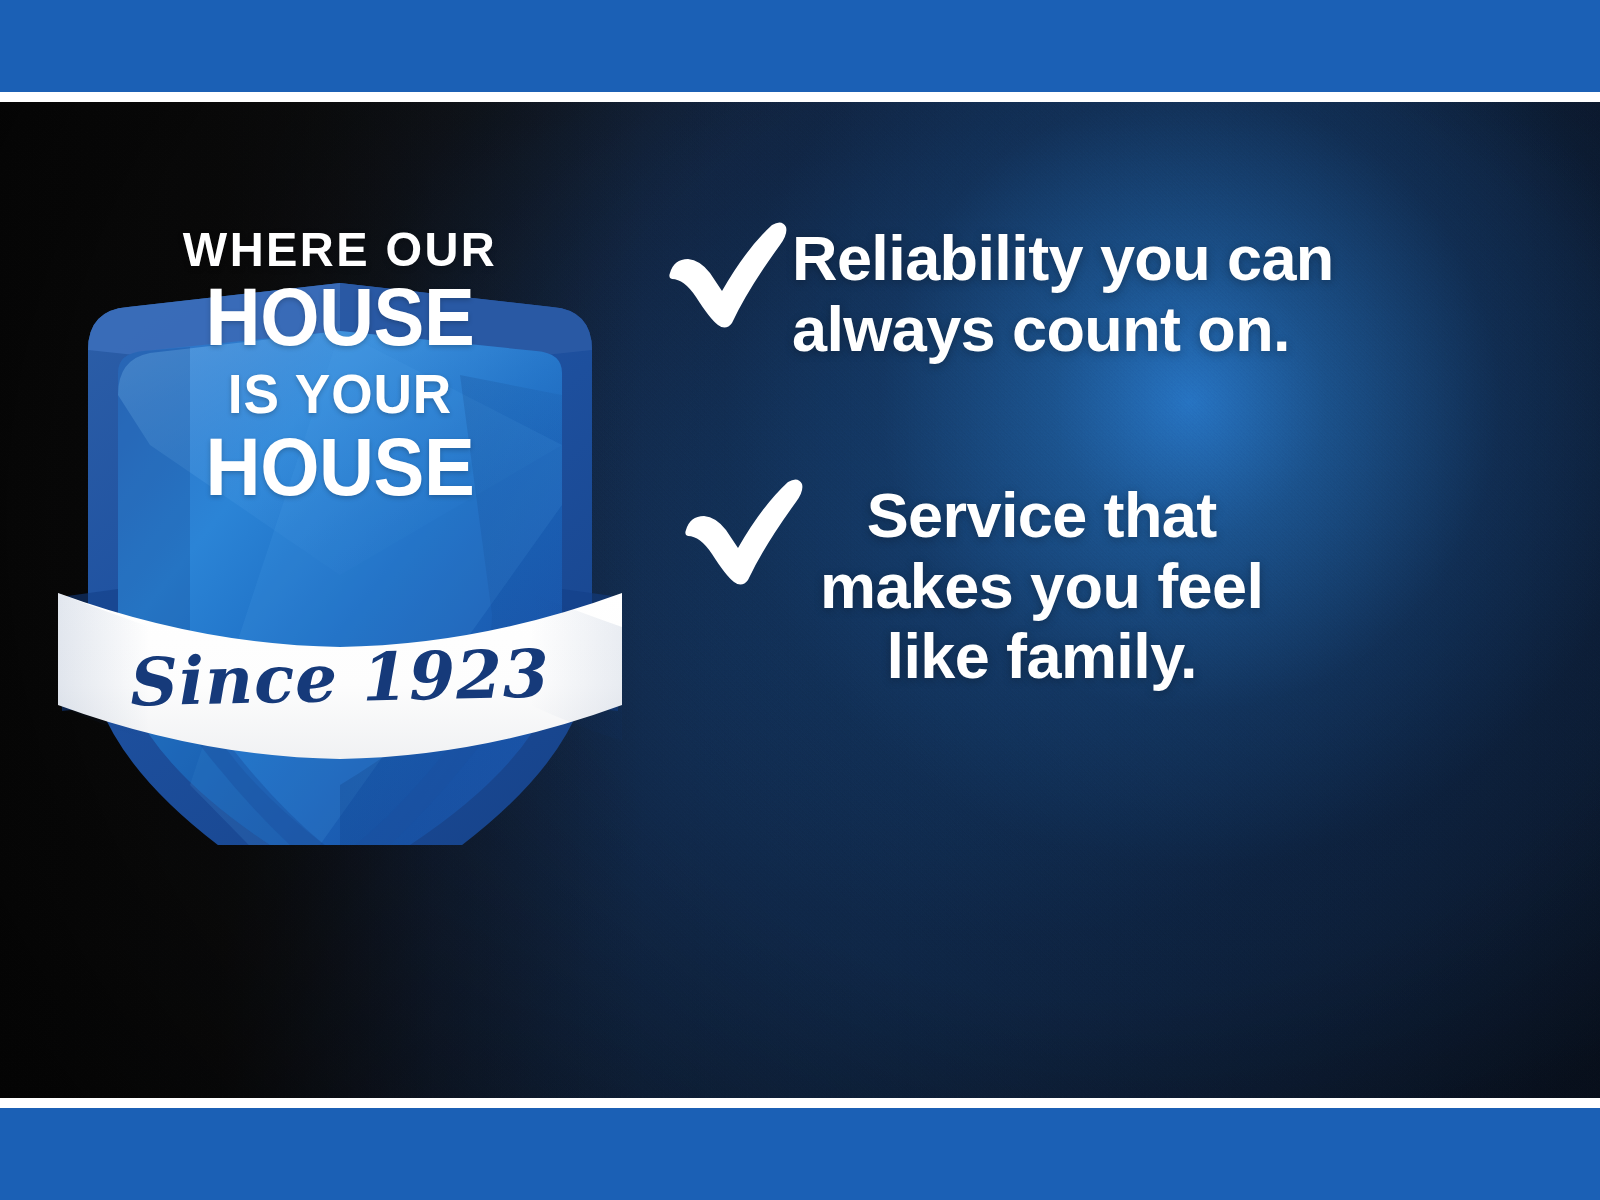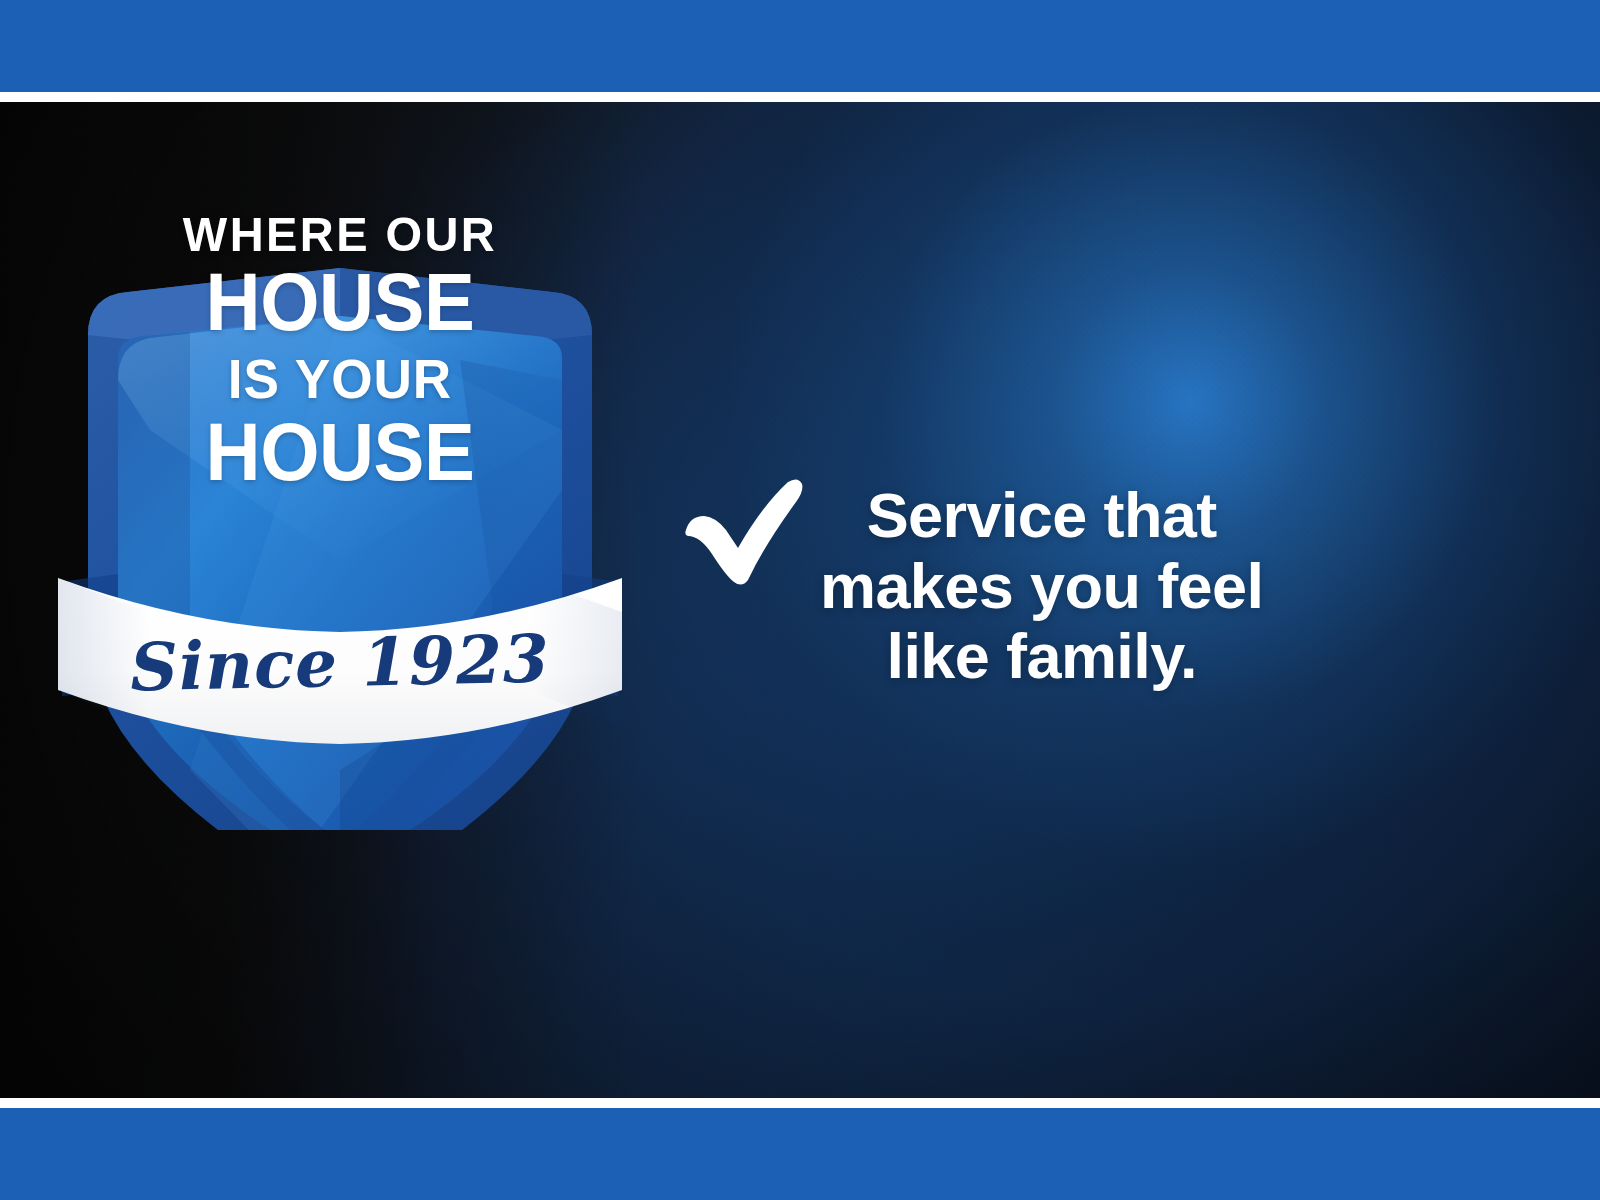--- a/index.html
+++ b/index.html
@@ -41,21 +41,21 @@
   .noise{
     position:absolute;inset:0;opacity:.5;mix-blend-mode:overlay;
     background-image:
       repeating-linear-gradient(0deg, rgba(255,255,255,.085) 0px, rgba(0,0,0,.085) 1px, rgba(255,255,255,.06) 2px, rgba(0,0,0,.05) 3px),
       repeating-linear-gradient(90deg, rgba(255,255,255,.085) 0px, rgba(0,0,0,.085) 1px, rgba(255,255,255,.05) 2px, rgba(0,0,0,.07) 3px),
       repeating-linear-gradient(37deg, rgba(255,255,255,.05) 0px, rgba(0,0,0,.06) 2px, rgba(255,255,255,.04) 3px, rgba(0,0,0,.05) 5px);
     background-size:3px 3px, 3px 3px, 7px 7px;
   }
 
   
-  .badge{position:absolute;left:40px;top:130px;width:600px;height:700px;}
+  .badge{position:absolute;left:40px;top:145px;width:600px;height:700px;}
   .badge svg{position:absolute;left:0;top:0;}
 
   .badge-text{position:absolute;left:0;top:0;width:600px;height:700px;pointer-events:none;}
   .bt{
     position:absolute;width:600px;text-align:center;color:#ffffff;
     font-family:"Liberation Sans", sans-serif;font-weight:700;
     letter-spacing:.5px;line-height:1;
     text-shadow:0 2px 6px rgba(0,0,0,.22);
   }
   .bt-where{top:80px;font-size:49px;letter-spacing:2.5px;transform:scaleX(.96);}
@@ -184,20 +184,27 @@
       <div class="bt bt-where">WHERE OUR</div>
       <div class="bt bt-house1">HOUSE</div>
       <div class="bt bt-isyour">IS YOUR</div>
       <div class="bt bt-house2">HOUSE</div>
       <div class="bt bt-since" style="color: rgb(22, 58, 122);">Since 1923</div>
     </div>
   </div>
 
   <div class="bullets">
 
+    <div class="bullet b1">
+      <svg class="check" viewBox="0 0 132 120">
+        <path d="M 10 62 Q 14 48 28 48 Q 40 49 50 62 L 62 80 Q 86 38 112 14 Q 122 8 126 16 Q 128 23 120 34 Q 88 78 72 112 Q 66 120 58 114 Q 50 108 36 86 Q 24 68 12 68 Q 8 67 10 62 Z" fill="#ffffff"></path>
+      </svg>
+      <div class="copy">Reliability you can
+always count on.</div>
+    </div>
 
     <div class="bullet b2">
       <svg class="check" viewBox="0 0 132 120">
         <path d="M 10 62 Q 14 48 28 48 Q 40 49 50 62 L 62 80 Q 86 38 112 14 Q 122 8 126 16 Q 128 23 120 34 Q 88 78 72 112 Q 66 120 58 114 Q 50 108 36 86 Q 24 68 12 68 Q 8 67 10 62 Z" fill="#ffffff"></path>
       </svg>
       <div class="copy">Service that
 makes you feel
 like family.</div>
     </div>
 

